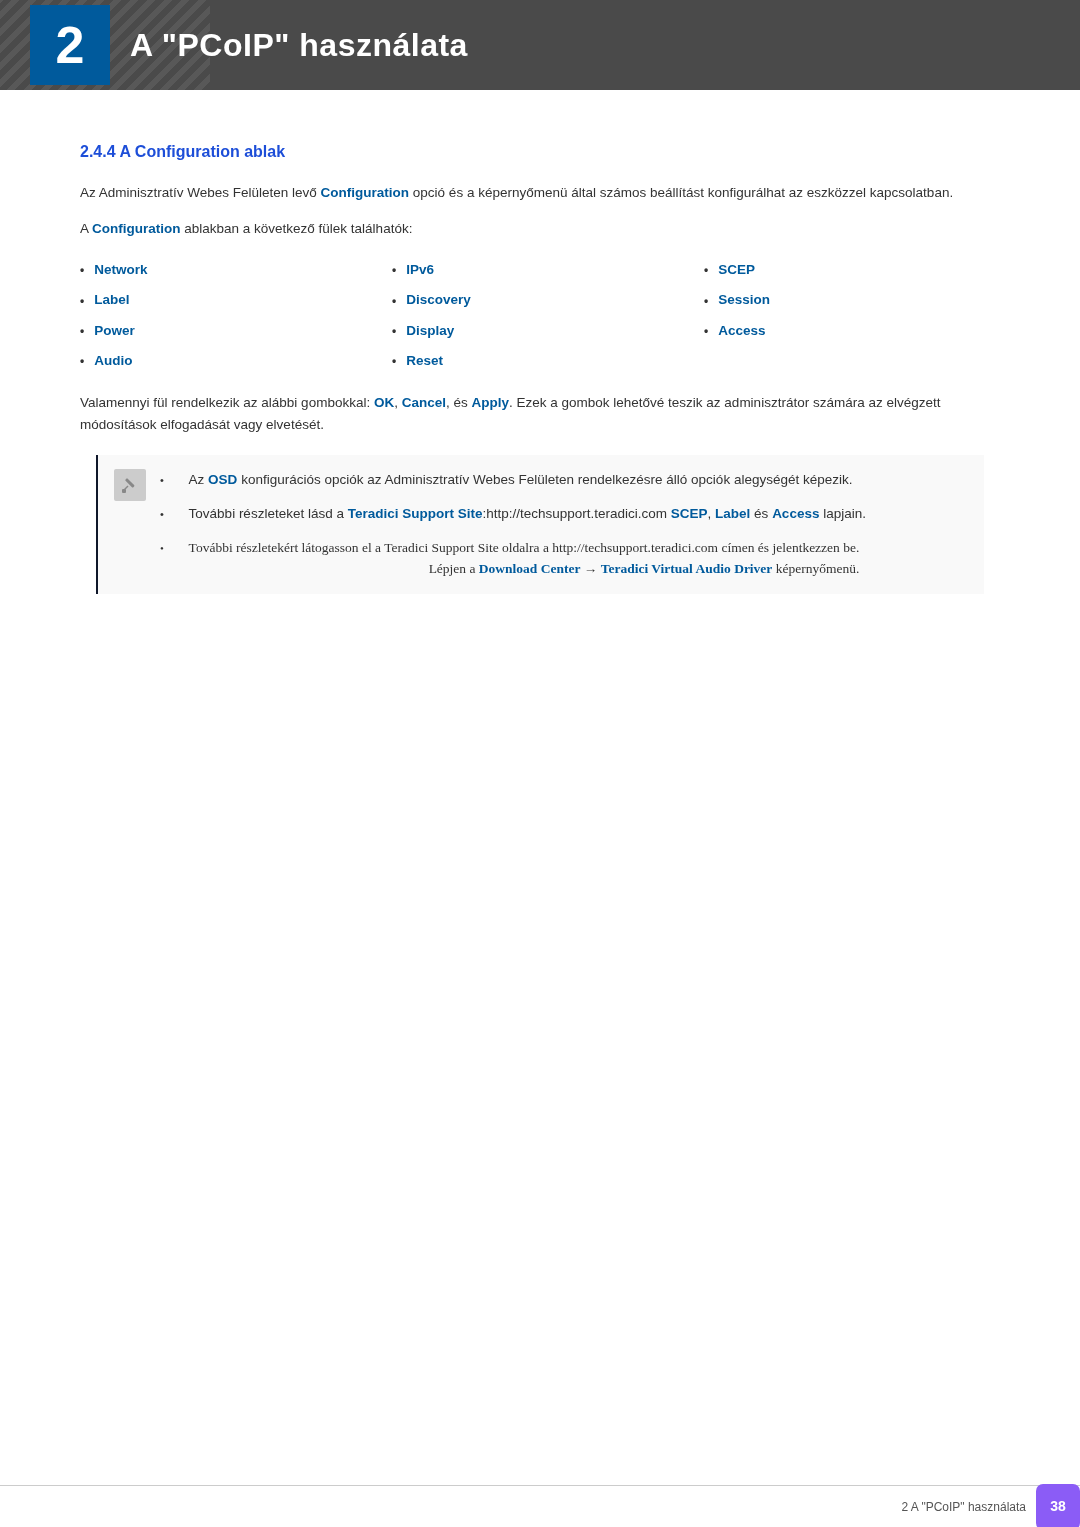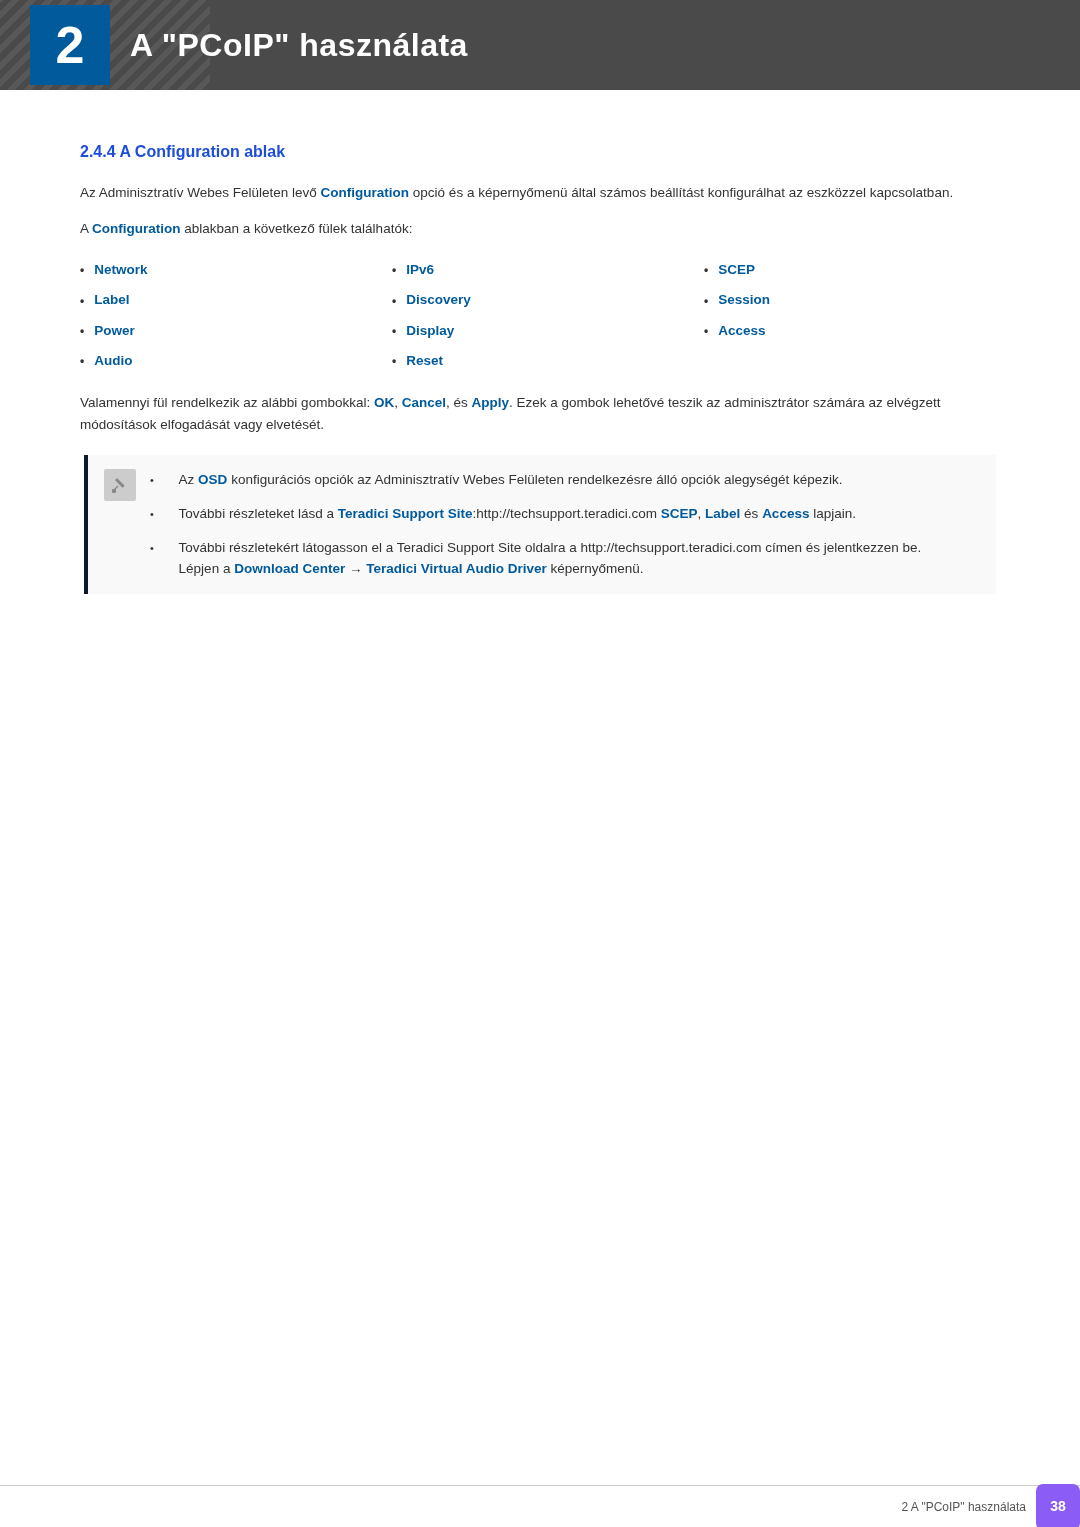--- a/index.html
+++ b/index.html
@@ -118,24 +118,25 @@
       content: '•';
       color: #333333;
       font-size: 12px;
       margin-right: 10px;
     }
 
     
     .note-block {
       display: flex;
       align-items: flex-start;
-      margin: 20px 4px;
+      margin: 20px 16px;
       background: #f9f9f9;
-      border-left: 4px solid #0f172a;
+      border-left: 2px solid #0f172a;
       padding: 14px 16px;
+      text-align: right;
     }
 
     .note-icon {
       width: 32px;
       height: 32px;
       background: #cccccc;
       border-radius: 2px;
       margin-right: 14px;
       flex-shrink: 0;
       display: flex;
@@ -163,20 +164,21 @@
       content: '•';
       color: #333333;
       font-size: 11px;
       margin-right: 10px;
       margin-top: 3px;
       flex-shrink: 0;
     }
 
     .note-items li:last-child {
       margin-bottom: 0;
+      font-family: Liberation Serif, serif;
     }
 
     
     .footer {
       position: fixed;
       bottom: 0;
       left: 0;
       width: 1080px;
       height: 42px;
       display: flex;

